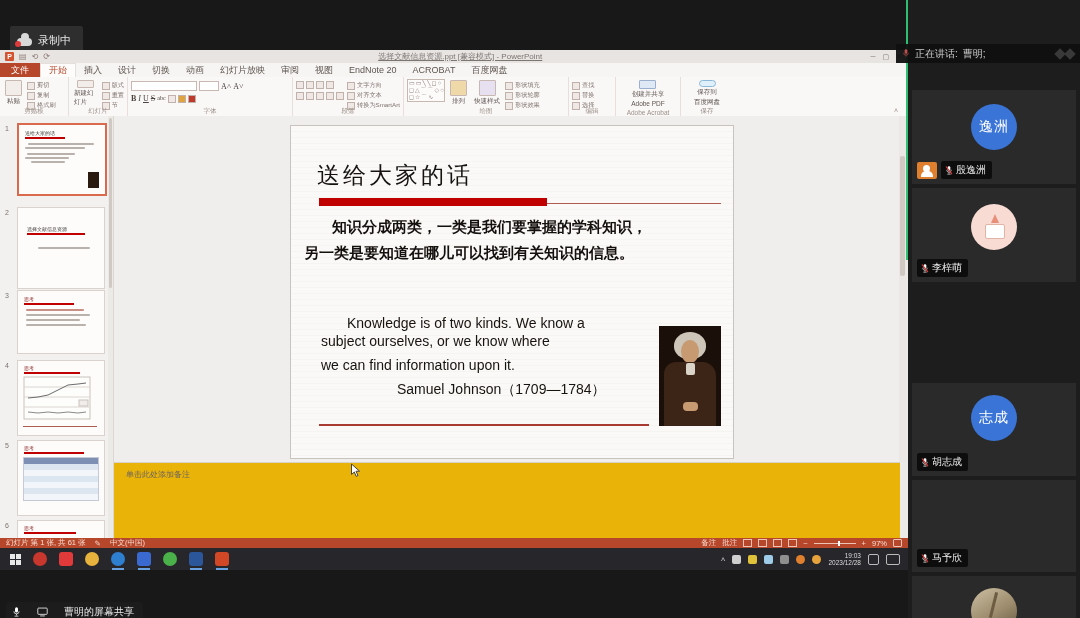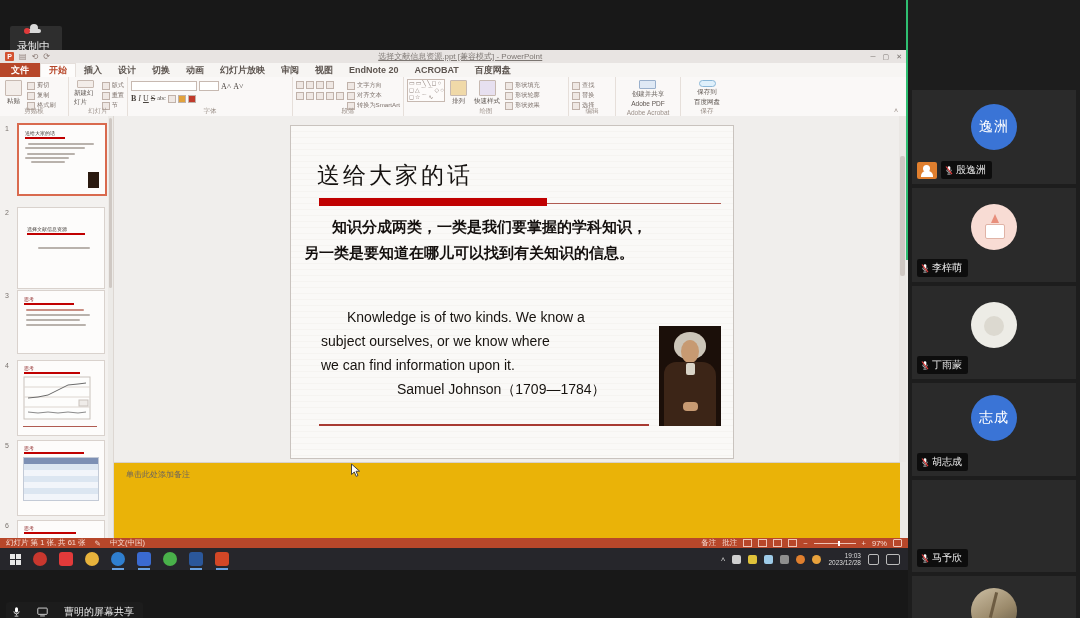--- a/index.html
+++ b/index.html
@@ -1,38 +1,38 @@
 <!DOCTYPE html>
 <html><head>
 <meta charset="utf-8">
 <style>
   html,body{margin:0;padding:0;background:#111;}
   #stage{position:relative;width:1080px;height:618px;background:#181818;overflow:hidden;
          font-family:"Liberation Sans","DejaVu Sans",sans-serif;-webkit-font-smoothing:antialiased;}
   .abs{position:absolute;}
   
   .rec-badge{left:10px;top:26px;height:28px;display:flex;align-items:center;gap:6px;
-             background:#2e2e2e;border-radius:2px;padding:0 12px 0 7px;color:#e9e9e9;font-size:11px;flex-direction:column;}
+             background:#2e2e2e;border-radius:2px;padding:0 12px 0 7px;color:#e9e9e9;font-size:11px;}
   .cloud{position:relative;width:15px;height:8px;background:#d9d9d9;border-radius:5px;margin-top:3px;}
   .cloud:before{content:"";position:absolute;left:4px;top:-5px;width:8px;height:8px;background:#d9d9d9;border-radius:50%;}
   .cloud:after{content:"";position:absolute;left:-2px;bottom:-1px;width:6px;height:6px;background:#e03a3a;border-radius:50%;}
   
   .screen{left:0;top:50px;width:908px;height:520px;background:#eceae7;}
   .green-edge{left:906px;top:0;width:2px;height:260px;background:#2fbf71;z-index:30;}
   
   .titlebar{left:0;top:0;width:908px;height:13px;background:#e8e4e2;display:flex;align-items:center;}
   .qat{display:flex;align-items:center;gap:5px;margin-left:5px;}
   .ppt-logo{width:9px;height:9px;background:#d35230;color:#fff;font-size:7px;font-weight:bold;
             display:flex;align-items:center;justify-content:center;border-radius:1px;}
   .qat-ic{font-size:8px;color:#8a7a74;line-height:9px;}
   .wtitle{flex:1;text-align:center;font-size:8px;color:#7c7672;white-space:nowrap;overflow:hidden;text-decoration:underline;}
   .winctl{display:flex;gap:7px;margin-right:6px;font-size:7px;color:#7c7672;}
   
   .tabrow{left:0;top:13px;width:908px;height:14px;background:#f7f5f3;border-bottom:1px solid #e5dfdb;
-          display:flex;align-items:stretch;font-weight:bold;}
+          display:flex;align-items:stretch;}
   .tab{display:flex;align-items:center;padding:0 8px;font-size:9px;color:#5d5550;cursor:default;}
   .tab-file{background:#b7472a;color:#fff;padding:0 11px;}
   .tab-active{background:#fdfcfb;color:#b7472a;border:1px solid #e5dfdb;border-bottom:none;}
   
   .ribbon{left:0;top:27px;width:908px;height:39px;background:#faf8f7;border-bottom:1px solid #ddd6d1;
           display:flex;align-items:stretch;}
   .rgroup{position:relative;border-right:1px solid #e6dfda;padding:2px 3px 8px 3px;display:flex;gap:3px;}
   .glabel{position:absolute;bottom:0;left:0;right:0;text-align:center;font-size:6.5px;color:#9b9089;}
   .bigbtn{display:flex;flex-direction:column;align-items:center;justify-content:flex-start;gap:1px;
           font-size:6.5px;color:#5d5550;padding:1px 2px;}
@@ -399,21 +399,21 @@
       </div>
     </div>
 
     <div class="abs canvas"></div>
     <div class="abs slide">
       <div class="slide-title">送给大家的话</div>
       <div class="rule-thin"></div>
       <div class="rule-thick"></div>
       <div class="cn" style="left:41px;top:92px">知识分成两类，一类是我们要掌握的学科知识，</div>
       <div class="cn" style="left:13px;top:118px">另一类是要知道在哪儿可以找到有关知识的信息。</div>
-      <div class="en" style="left:56px;top:183px">Knowledge is of two kinds.  We know a</div>
+      <div class="en" style="left:56px;top:189px">Knowledge is of two kinds.  We know a</div>
       <div class="en" style="left:30px;top:207px">subject ourselves, or we know where</div>
       <div class="en" style="left:30px;top:231px">we can find information upon it.</div>
       <div class="en" style="left:106px;top:255px">Samuel Johnson（1709—1784）</div>
       <div class="portrait">
         <div class="p-wig"></div>
           <div class="p-face"></div>
           <div class="p-body"></div>
         <div class="p-cravat"></div>
           <div class="p-hand"></div>
       </div>
@@ -513,33 +513,20 @@
           <rect x="4" y="1" width="4" height="7" rx="2" fill="#fff"></rect>
           <path d="M2.5 6.5a3.5 3.5 0 0 0 7 0" stroke="#fff" fill="none"></path>
           <line x1="6" y1="10" x2="6" y2="12" stroke="#fff"></line>
             <line x1="3.5" y1="13" x2="8.5" y2="13" stroke="#fff"></line>
           <line x1="1.5" y1="1.5" x2="10.5" y2="13" stroke="#e23b3b" stroke-width="1.8"></line>
         </svg>
         <span>李梓萌</span>
       </div>
     </div>
 
-    <div class="tile" style="top:286px;height:93px">
-      <div class="avatar av-illus4" style="top:16px"></div>
-      <div class="nlabel">
-        <svg width="8" height="11" viewBox="0 0 12 15">
-          <rect x="4" y="1" width="4" height="7" rx="2" fill="#fff"></rect>
-          <path d="M2.5 6.5a3.5 3.5 0 0 0 7 0" stroke="#fff" fill="none"></path>
-          <line x1="6" y1="10" x2="6" y2="12" stroke="#fff"></line>
-            <line x1="3.5" y1="13" x2="8.5" y2="13" stroke="#fff"></line>
-          <line x1="1.5" y1="1.5" x2="10.5" y2="13" stroke="#e23b3b" stroke-width="1.8"></line>
-        </svg>
-        <span>丁雨蒙</span>
-      </div>
-    </div>
 
     <div class="tile" style="top:383px;height:93px">
       <div class="avatar" style="top:12px">志成</div>
       <div class="nlabel">
         <svg width="8" height="11" viewBox="0 0 12 15">
           <rect x="4" y="1" width="4" height="7" rx="2" fill="#fff"></rect>
           <path d="M2.5 6.5a3.5 3.5 0 0 0 7 0" stroke="#fff" fill="none"></path>
           <line x1="6" y1="10" x2="6" y2="12" stroke="#fff"></line>
             <line x1="3.5" y1="13" x2="8.5" y2="13" stroke="#fff"></line>
           <line x1="1.5" y1="1.5" x2="10.5" y2="13" stroke="#e23b3b" stroke-width="1.8"></line>
@@ -559,20 +546,33 @@
         </svg>
         <span>马予欣</span>
       </div>
     </div>
 
     <div class="tile" style="top:576px;height:42px">
       <div class="avatar av-illus7" style="top:12px"></div>
     </div>
   </div>
 
+  <div class="abs speakbar">
+    <svg width="8" height="11" viewBox="0 0 12 15">
+      <rect x="4" y="1" width="4" height="7" rx="2" fill="#c05050"></rect>
+      <path d="M2.5 6.5a3.5 3.5 0 0 0 7 0" stroke="#c05050" fill="none"></path>
+      <line x1="6" y1="10" x2="6" y2="12" stroke="#c05050"></line>
+    </svg>
+    <span>正在讲话:</span>
+    <span>曹明;</span>
+    <span class="wm">
+        <span></span>
+        <span></span>
+      </span>
+  </div>
 
   <div class="abs share-pill">
     <svg width="9" height="12" viewBox="0 0 12 15">
       <rect x="4" y="1" width="4" height="7" rx="2" fill="#fff"></rect>
       <path d="M2.5 6.5a3.5 3.5 0 0 0 7 0" stroke="#fff" fill="none"></path>
       <line x1="6" y1="10" x2="6" y2="12" stroke="#fff"></line>
         <line x1="3.5" y1="13" x2="8.5" y2="13" stroke="#fff"></line>
     </svg>
     <svg width="11" height="10" viewBox="0 0 14 12">
       <rect x="1" y="1" width="12" height="8" rx="1" fill="none" stroke="#fff"></rect>

